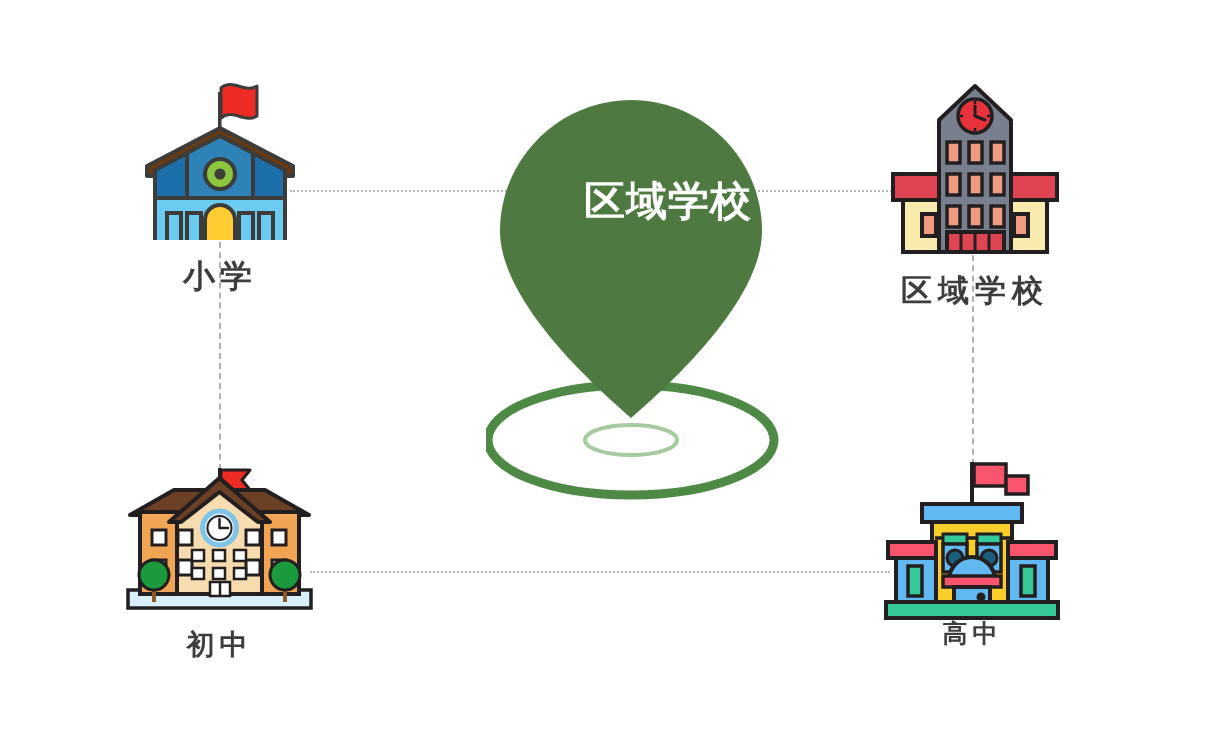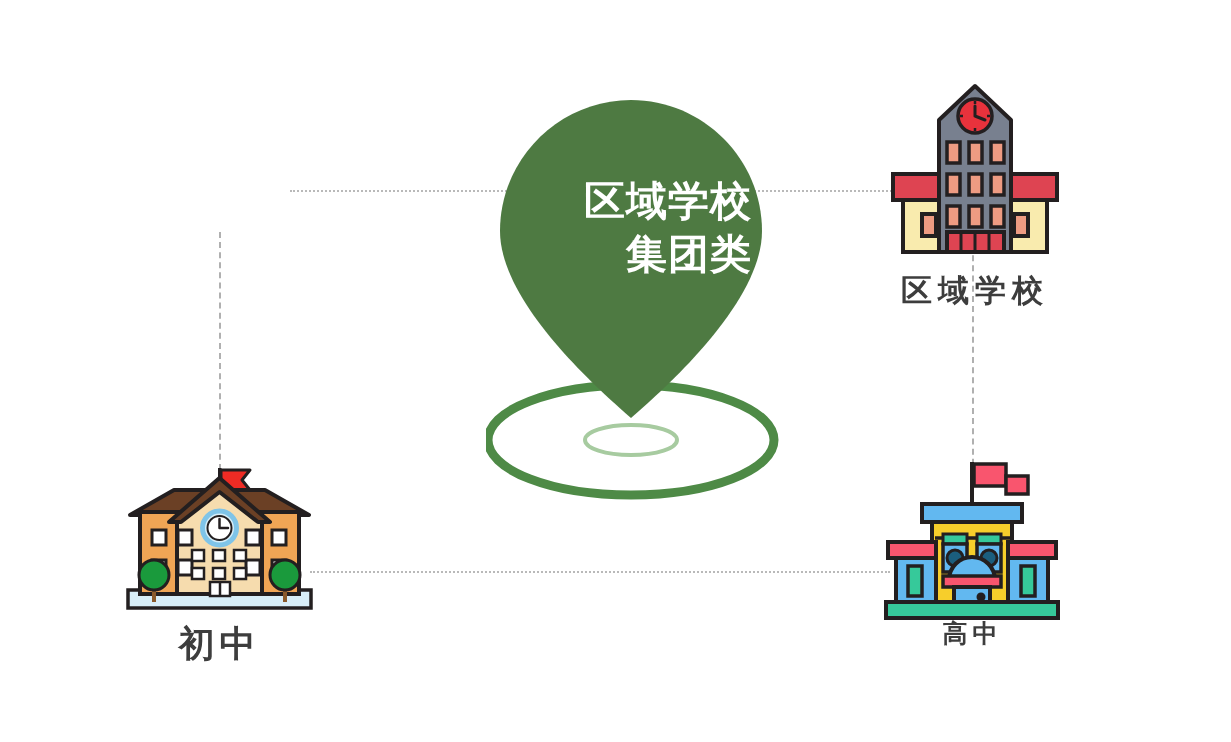--- a/index.html
+++ b/index.html
@@ -87,24 +87,53 @@
   <div id="pin-wrap">
     <svg width="300" height="410" viewBox="0 0 300 410">
 
       <ellipse cx="145" cy="340" rx="143" ry="55" fill="none" stroke="#4E8A46" stroke-width="9"></ellipse>
       <ellipse cx="145" cy="340" rx="46" ry="15" fill="none" stroke="#A7CBA0" stroke-width="4"></ellipse>
 
       <path d="M145 0 C 73 0 14 59 14 131 C 14 203 113 290 145 318 C 177 290 276 203 276 131 C 276 59 217 0 145 0 Z" fill="#4E7A42"></path>
     </svg>
     <div class="pin-text">
       <div>区域学校</div>
-      <div>集团类</div>
-    </div>
-  </div>
-
+    </div>
+  </div>
+
+  <div class="node" style="left:135px; top:80px; width:170px; height:225px;">
+    <div class="node-icon">
+      <svg width="170" height="160" viewBox="0 0 170 160">
+
+        <rect x="83" y="12" width="3.5" height="44" fill="#3C3C3B"></rect>
+
+        <path d="M86 8 C 98 -2 110 14 122 6 L122 36 C 110 44 98 28 86 38 Z" fill="#EE2B24" stroke="#3C3C3B" stroke-width="3" stroke-linejoin="round"></path>
+
+        <path d="M85 48 L158 86 L158 96 L12 96 L12 86 Z" fill="#6B3A0E" stroke="#3C3C3B" stroke-width="4" stroke-linejoin="round"></path>
+
+        <path d="M85 56 L150 90 L150 118 L20 118 L20 90 Z" fill="#1C6FA8" stroke="#3C3C3B" stroke-width="4" stroke-linejoin="round"></path>
+
+        <path d="M85 56 L118 73 L118 118 L52 118 L52 73 Z" fill="#2F82B8" stroke="#3C3C3B" stroke-width="4" stroke-linejoin="round"></path>
+
+        <circle cx="85" cy="94" r="15" fill="#8CC63F" stroke="#3C3C3B" stroke-width="4"></circle>
+        <circle cx="85" cy="94" r="5.5" fill="#3C3C3B"></circle>
+
+        <rect x="20" y="118" width="130" height="44" fill="#6BCBF0" stroke="#3C3C3B" stroke-width="4"></rect>
+
+        <path d="M32 160 L32 133 L46 133 L46 160" fill="none" stroke="#3C3C3B" stroke-width="4"></path>
+        <path d="M52 160 L52 133 L66 133 L66 160" fill="none" stroke="#3C3C3B" stroke-width="4"></path>
+
+        <path d="M104 160 L104 133 L118 133 L118 160" fill="none" stroke="#3C3C3B" stroke-width="4"></path>
+        <path d="M124 160 L124 133 L138 133 L138 160" fill="none" stroke="#3C3C3B" stroke-width="4"></path>
+
+        <path d="M70 162 L70 140 A15 15 0 0 1 100 140 L100 162 Z" fill="#FFCC33" stroke="#3C3C3B" stroke-width="4" stroke-linejoin="round"></path>
+      </svg>
+    </div>
+    <div class="node-label" style="top:175px; font-size:32px; letter-spacing:5px;">小学</div>
+  </div>
 
   <div class="node" style="left:885px; top:80px; width:180px; height:240px;">
     <div class="node-icon">
       <svg width="180" height="175" viewBox="0 0 180 175">
 
         <rect x="8" y="94" width="62" height="26" fill="#DE4452" stroke="#231F20" stroke-width="4"></rect>
         <rect x="110" y="94" width="62" height="26" fill="#DE4452" stroke="#231F20" stroke-width="4"></rect>
 
         <rect x="18" y="120" width="52" height="52" fill="#F9EBAE" stroke="#231F20" stroke-width="4"></rect>
         <rect x="110" y="120" width="52" height="52" fill="#F9EBAE" stroke="#231F20" stroke-width="4"></rect>
@@ -175,21 +204,21 @@
 
         <rect x="88" y="122" width="20" height="14" fill="#FFFFFF" stroke="#231F20" stroke-width="2.5"></rect>
         <path d="M98 122 L98 136" stroke="#231F20" stroke-width="2.5"></path>
 
         <rect x="30" y="120" width="4" height="22" fill="#8A5A2B"></rect>
         <circle cx="32" cy="115" r="15" fill="#1A9A3C" stroke="#231F20" stroke-width="3"></circle>
         <rect x="161" y="120" width="4" height="22" fill="#8A5A2B"></rect>
         <circle cx="163" cy="115" r="15" fill="#1A9A3C" stroke="#231F20" stroke-width="3"></circle>
       </svg>
     </div>
-    <div class="node-label" style="top:160px; font-size:36px; letter-spacing:5px;font-family:Liberation Mono, monospace;">初中</div>
+    <div class="node-label" style="top:166px; font-size:28px; letter-spacing:5px;font-family:Liberation Mono, monospace;">初中</div>
   </div>
 
   <div class="node" style="left:880px; top:450px; width:185px; height:215px;">
     <div class="node-icon">
       <svg width="185" height="170" viewBox="0 0 185 170">
 
         <rect x="90" y="12" width="4" height="42" fill="#231F20"></rect>
 
         <rect x="94" y="14" width="32" height="22" fill="#F9556E" stroke="#231F20" stroke-width="3.5"></rect>
         <rect x="126" y="26" width="22" height="18" fill="#F9556E" stroke="#231F20" stroke-width="3.5"></rect>

